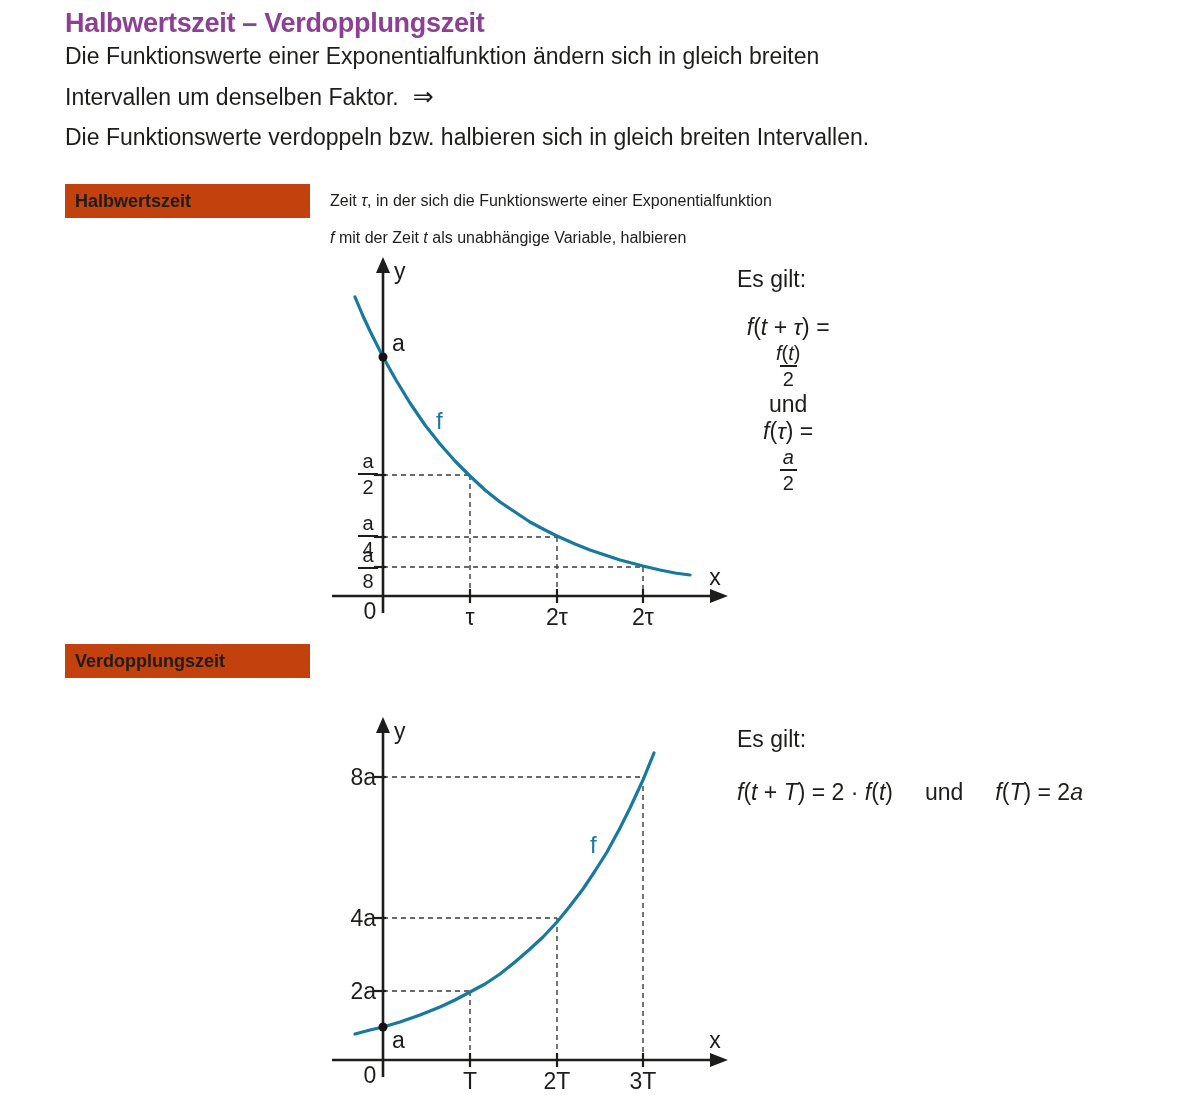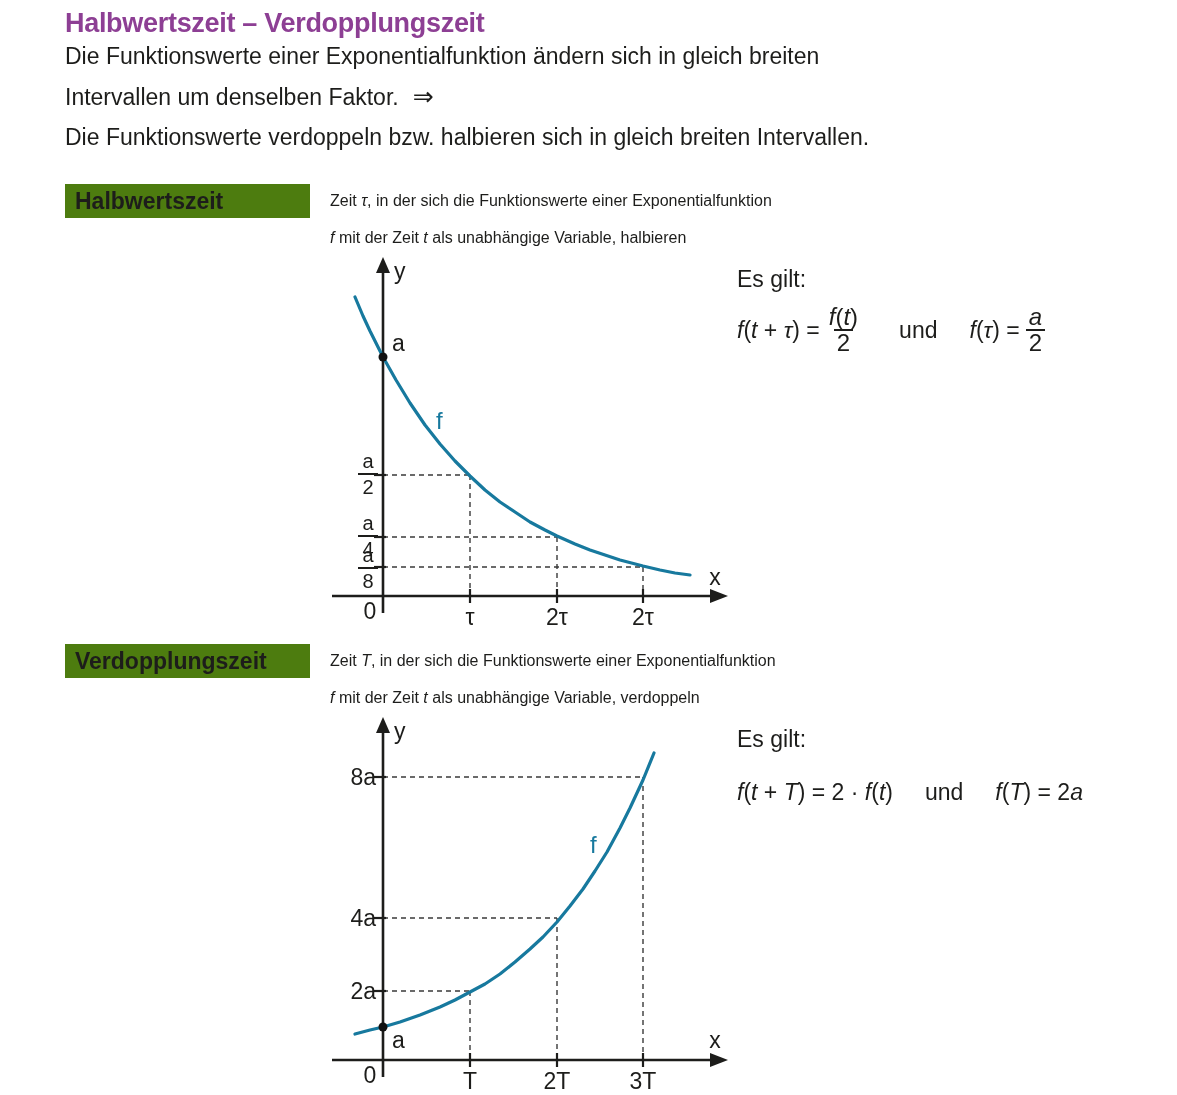--- a/index.html
+++ b/index.html
@@ -11,34 +11,34 @@
   .it { font-style:italic; }
 
   .title {
     left:65px; top:8px; font-size:27px; font-weight:bold; color:#8d3f94;
     letter-spacing:-0.3px;
   }
   .intro { left:65px; top:36px; font-size:23px; line-height:40px; }
   .arrow { display:inline-block; margin-left:14px; font-size:25px; }
 
   .label-box {
-    left:65px; width:245px; height:34px; background:#4d7c0f;
-    font-size:23px; font-weight:bold; line-height:34px; padding-left:10px;
+    left:65px; width:245px; height:34px; background:#c2410c;
+    font-size:18px; font-weight:bold; line-height:34px; padding-left:10px;
     box-sizing:border-box;
   }
   .definition { left:330px; font-size:16px; line-height:37px; }
 
   .esgilt { left:737px; font-size:23px; }
   .formula {
     left:737px; font-size:23px; display:flex; align-items:center; height:56px;
   }
   .formula .mid { margin:0 32px; }
   .frac {
     display:inline-flex; flex-direction:column; align-items:center;
-    margin:0 6px; font-size:24px; line-height:24px;
+    margin:0 6px; font-size:20px; line-height:24px;
   }
   .frac .num { padding:0 3px; }
   .frac .den { border-top:2px solid #1d1d1b; padding:0 3px; }
 
   svg { overflow:visible; }
   svg text { font-family:"Liberation Sans", sans-serif; font-size:23px; fill:#1d1d1b; }
   .axis { stroke:#1d1d1b; stroke-width:2.6; fill:none; }
   .tick { stroke:#1d1d1b; stroke-width:2.2; }
   .dash { stroke:#3a3a3a; stroke-width:1.4; stroke-dasharray:5 4; fill:none; }
   .curve { stroke:#17799e; stroke-width:3.2; fill:none; stroke-linecap:round; stroke-linejoin:round; }
@@ -107,40 +107,36 @@
       <line x1="28" y1="313" x2="48" y2="313" stroke="#1d1d1b" stroke-width="2"></line>
       <text class="fr" x="38" y="333" text-anchor="middle">8</text>
     </g>
 
     <text x="140" y="370" text-anchor="middle">τ</text>
     <text x="227" y="370" text-anchor="middle">2τ</text>
     <text x="313" y="370" text-anchor="middle">2τ</text>
   </svg>
 
   <div class="abs esgilt" style="top:266px;">Es gilt:</div>
-  <div class="abs formula" style="top:302px;">
+  <div class="abs formula" style="top:314px;flex-direction:column;">
     <span><span class="it">f</span><span>(</span><span class="it">t</span><span> + </span><span class="it">τ</span><span>) = </span></span>
     <span class="frac">
       <span class="num"><span class="it">f</span><span>(</span><span class="it">t</span><span>)</span></span>
       <span class="den">2</span>
     </span>
     <span class="mid">und</span>
     <span><span class="it">f</span><span>(</span><span class="it">τ</span><span>) = </span></span>
     <span class="frac">
       <span class="num"><span class="it">a</span></span>
       <span class="den">2</span>
     </span>
   </div>
 
   <div class="abs label-box" style="top:644px;">Verdopplungszeit</div>
 
-  <div class="abs definition" style="top:642px;">
-    <div><span>Zeit </span><span class="it">T</span><span>, in der sich die Funktionswerte einer Exponentialfunktion</span></div>
-    <div><span class="it">f</span><span> mit der Zeit </span><span class="it">t</span><span> als unabhängige Variable, verdoppeln</span></div>
-  </div>
 
   <svg class="abs" style="left:330px; top:715px;" width="400" height="380" viewBox="0 0 400 380">
 
     <path class="dash" d="M53,276 H140 M140,276 V345"></path>
     <path class="dash" d="M53,203 H227 M227,203 V345"></path>
     <path class="dash" d="M53,62 H313 M313,62 V345"></path>
 
     <line class="axis" x1="2" y1="345" x2="382" y2="345"></line>
     <polygon points="380,338 398,345 380,352" fill="#1d1d1b"></polygon>
     <line class="axis" x1="53" y1="14" x2="53" y2="362"></line>

